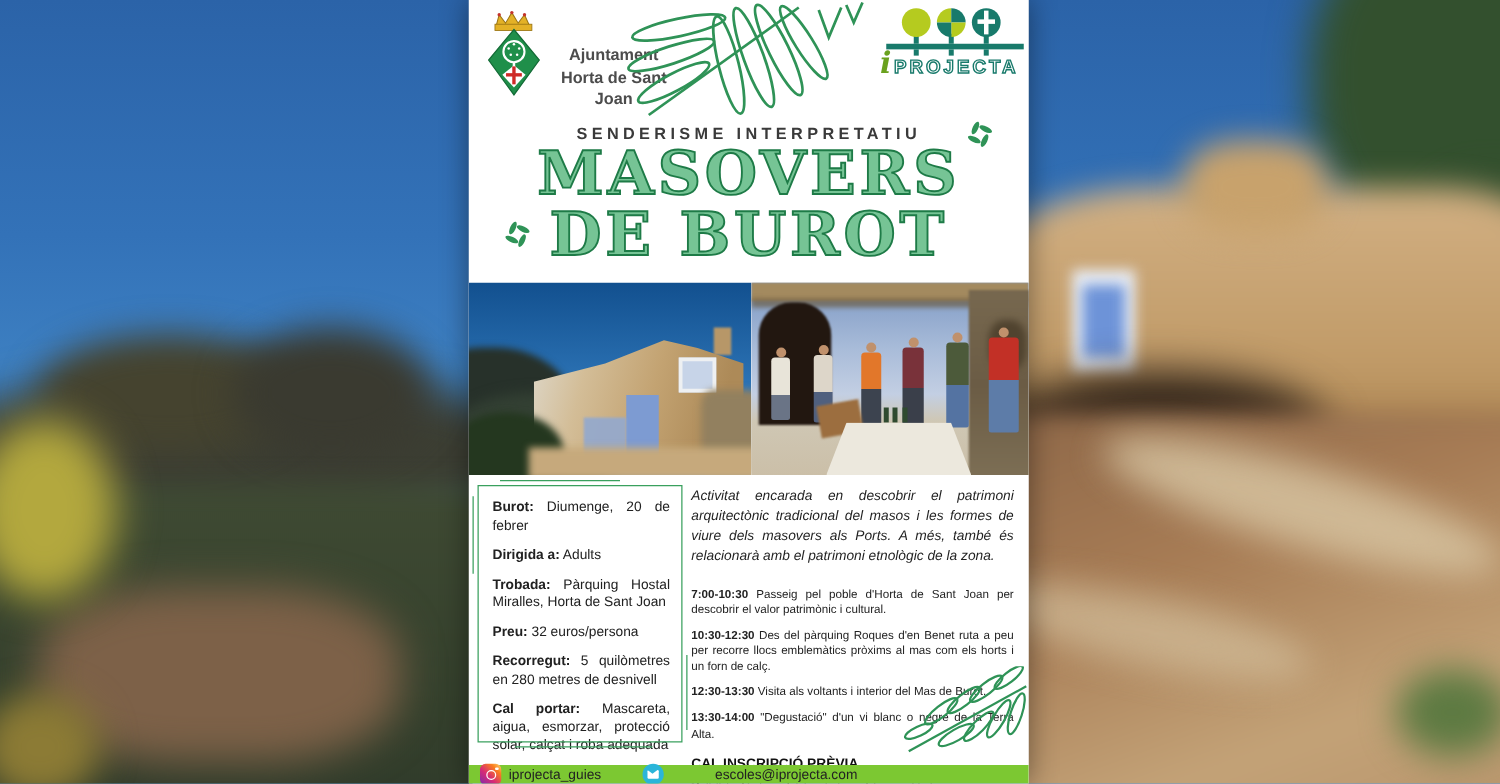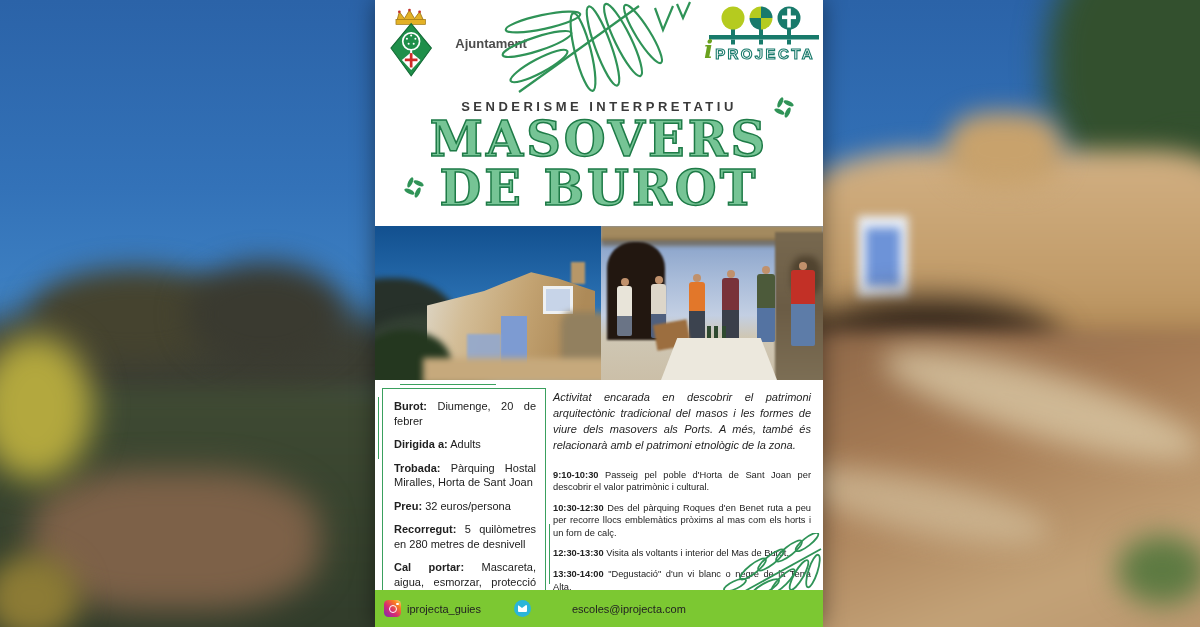--- a/index.html
+++ b/index.html
@@ -115,21 +115,21 @@
   .rightcol{position:absolute;left:178px;top:388px;width:262px;}
   .desc{font-style:italic;font-size:11px;line-height:1.45;text-align:justify;color:#1f1f1f;margin:2px 4px 0 0;}
   .sched{margin-top:15px;}
   .sitem{font-size:9.3px;line-height:1.35;text-align:justify;color:#222;margin:0 4px 8px 0;}
   .sitem b{font-weight:bold;}
   .reg{font-size:11px;font-weight:bold;color:#111;margin:12px 0 0;}
   .fnote{font-size:7px;font-weight:bold;color:#333;width:212px;line-height:1.55;margin:8px 0 0;}
   .leaf2{position:absolute;left:348px;top:533px;width:102px;height:70px;z-index:2;}
 
   
-  .bar{position:absolute;left:0;bottom:0;width:448px;height:37px;background:#7cc832;z-index:6;
+  .bar{position:absolute;left:0;bottom:0;width:448px;height:15px;background:#7cc832;z-index:6;
        display:flex;align-items:center;font-size:11px;color:#222;}
   .cgroup{display:flex;align-items:center;gap:6px;}
   .g-ig{margin-left:9px;}
   .g-em{margin-left:33px;gap:41px;}
   .g-ph{margin-left:auto;margin-right:8px;gap:25px;}
   .igicon{position:relative;width:17px;height:17px;border-radius:4.5px;flex:none;
        background:linear-gradient(45deg,#7b2bb0 0%,#d62976 40%,#fa7e1e 75%,#feda75 100%);}
   .igicon::before{content:"";position:absolute;inset:4.5px;border:1.5px solid #fff;border-radius:50%;}
   .igicon::after{content:"";position:absolute;right:2.5px;top:2.5px;width:2.2px;height:2.2px;background:#fff;border-radius:50%;}
   .emicon{position:relative;width:17px;height:17px;border-radius:50%;background:#2ab5d9;flex:none;}
@@ -185,20 +185,21 @@
       <circle cx="31" cy="33" r="1.2" fill="#fff"></circle>
         <circle cx="28" cy="43" r="1.2" fill="#fff"></circle>
       <circle cx="34" cy="43" r="1.2" fill="#fff"></circle>
       <polygon points="31,53 42,62 31,74 20,62" fill="#ffffff"></polygon>
       <rect x="29.4" y="54" width="3.2" height="17" fill="#cf2a27"></rect>
       <rect x="23.5" y="60.4" width="15" height="3.2" fill="#cf2a27"></rect>
     </svg>
 
     <div class="org">
       <div>Ajuntament</div>
+      <div>Horta de Sant Joan</div>
     </div>
 
     <svg class="bigleaf" viewBox="0 0 210 98" fill="none" stroke="#2f9357" stroke-width="2.2">
       <line x1="32" y1="96" x2="152" y2="10"></line>
       <ellipse cx="56" cy="26" rx="38" ry="7" transform="rotate(-12 56 26)"></ellipse>
       <ellipse cx="50" cy="48" rx="36" ry="7" transform="rotate(-18 50 48)"></ellipse>
       <ellipse cx="52" cy="70" rx="32" ry="7" transform="rotate(-28 52 70)"></ellipse>
       <ellipse cx="96" cy="56" rx="40" ry="8" transform="rotate(76 96 56)"></ellipse>
       <ellipse cx="116" cy="50" rx="42" ry="8" transform="rotate(70 116 50)"></ellipse>
       <ellipse cx="136" cy="44" rx="40" ry="8" transform="rotate(64 136 44)"></ellipse>
@@ -295,21 +296,21 @@
       <p class="drow"><b>Dirigida a:</b> <span>Adults</span></p>
       <p class="drow"><b>Trobada:</b> <span>Pàrquing Hostal Miralles, Horta de Sant Joan</span></p>
       <p class="drow"><b>Preu:</b> <span>32 euros/persona</span></p>
       <p class="drow"><b>Recorregut:</b> <span>5 quilòmetres en 280 metres de desnivell</span></p>
       <p class="drow"><b>Cal portar:</b> <span>Mascareta, aigua, esmorzar, protecció solar, calçat i roba adequada</span></p>
     </div>
 
     <div class="rightcol">
       <p class="desc">Activitat encarada en descobrir el patrimoni arquitectònic tradicional del masos i les formes de viure dels masovers als Ports. A més, també és relacionarà amb el patrimoni etnològic de la zona.</p>
       <div class="sched">
-        <p class="sitem"><b>9:10-10:30</b> <span>Passeig pel poble d'Horta de Sant Joan per descobrir el valor patrimònic i cultural.</span></p>
+        <p class="sitem"><b>7:00-10:30</b> <span>Passeig pel poble d'Horta de Sant Joan per descobrir el valor patrimònic i cultural.</span></p>
         <p class="sitem"><b>10:30-12:30</b> <span>Des del pàrquing Roques d'en Benet ruta a peu per recorre llocs emblemàtics pròxims al mas com els horts i un forn de calç.</span></p>
         <p class="sitem"><b>12:30-13:30</b> <span>Visita als voltants i interior del Mas de Burot.</span></p>
         <p class="sitem"><b>13:30-14:00</b> <span>"Degustació" d'un vi blanc o negre de la Terra Alta.</span></p>
       </div>
       <p class="reg">CAL INSCRIPCIÓ PRÈVIA</p>
       <p class="fnote">*Activitat subjecta a cobrir inscripcions mínimes, restriccions Covid-19 o inclemències meteorològiques</p>
     </div>
 
     <svg class="leaf2" viewBox="0 0 102 70" fill="none" stroke="#2f9357" stroke-width="1.8">
       <line x1="4" y1="68" x2="98" y2="16"></line>

